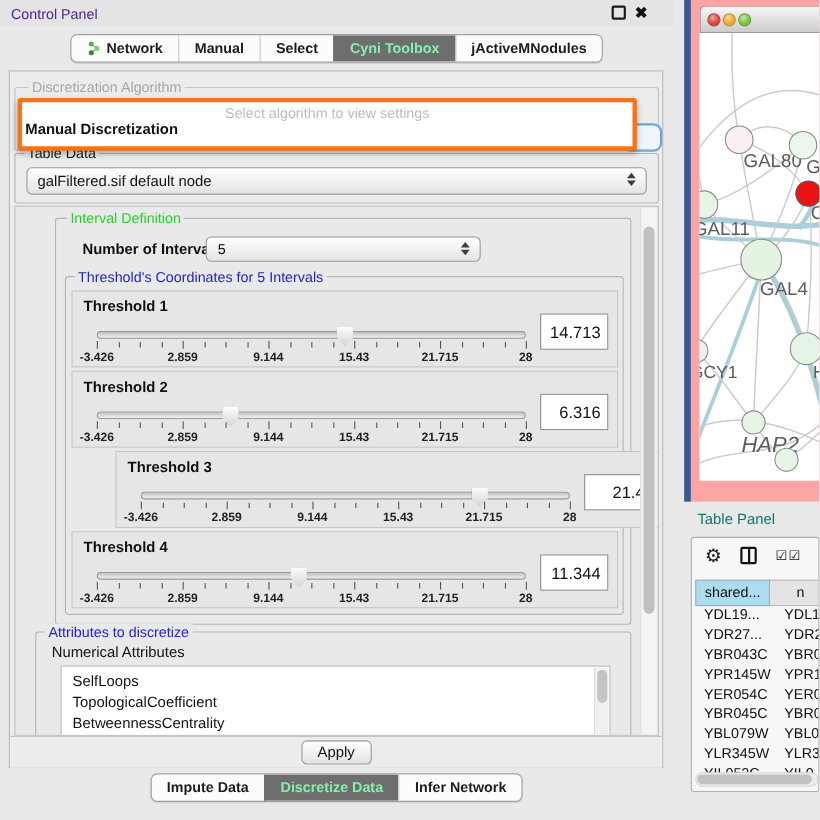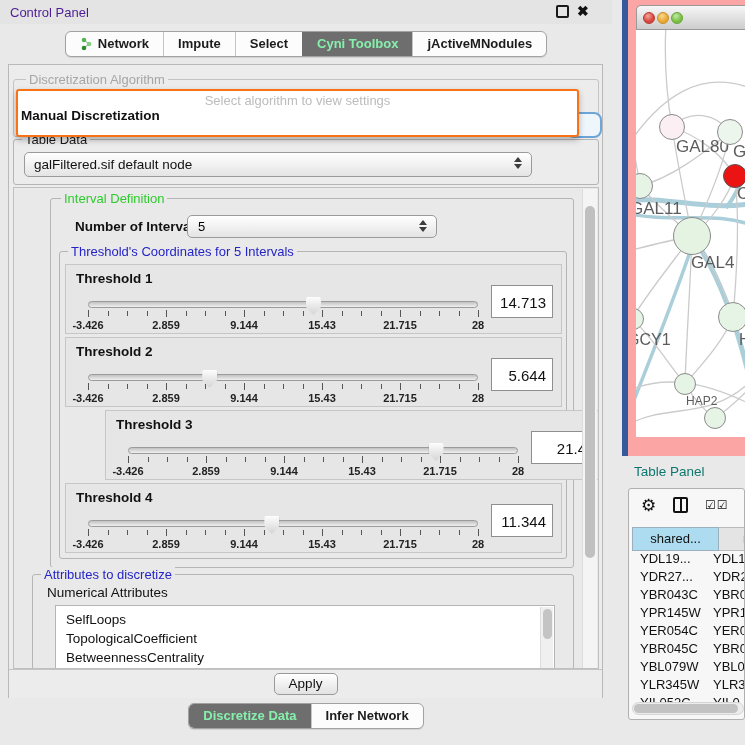--- a/index.html
+++ b/index.html
@@ -19,29 +19,29 @@
   .tab:first-child { border-left:none; }
   .tab.selected { background:#6e6e6e; color:#86efac; border-left-color:#6e6e6e; }
 
   .cp-body { position:absolute; left:8px; top:64px; width:595px; height:634px; background:#ececec; border:1px solid #b9b9b9; }
 
   
   .algo-group { position:absolute; left:4px; top:14px; width:586px; height:58px; border:1px solid #c3c3c3; border-radius:3px; }
   .algo-label { position:absolute; left:12px; top:-8px; background:#ececec; padding:0 3px; font-size:13px; color:#a6a6a6; }
   .combo-fragment { position:absolute; left:552px; top:32px; width:36px; height:26px; border:2px solid #6ca6d8; border-radius:8px; background:#eef5fb; }
 
-  .algo-popup { position:absolute; left:7px; top:24px; width:563px; height:48px; background:#ffffff; border:2px solid #f97316; border-radius:3px; box-shadow:0 3px 6px rgba(0,0,0,0.28); z-index:5; overflow:hidden; }
+  .algo-popup { position:absolute; left:7px; top:24px; width:563px; height:48px; background:#ffffff; border:4px solid #f97316; border-radius:3px; box-shadow:0 3px 6px rgba(0,0,0,0.28); z-index:5; overflow:hidden; }
   .popup-prompt { text-align:center; color:#bcbcbc; font-size:13px; margin-top:2px; }
   .popup-opt { font-size:13.5px; color:#111; padding-left:3px; line-height:15px; }
   .popup-opt.boldopt { font-weight:bold; }
 
   
   .tdata-group { position:absolute; left:4px; top:74px; width:586px; height:46px; border:1px solid #b5b5b5; border-radius:3px; }
   .group-label { position:absolute; left:8px; top:-8px; background:#ececec; padding:0 3px; font-size:13px; color:#1a1a1a; }
-  .combobox { position:absolute; left:10px; top:12px; width:508px; height:25px; border:1px solid #9a9a9a; border-radius:5px; background:linear-gradient(#ffffff,#e4e4e4); font-size:13.5px; line-height:23px; padding-left:9px; color:#111; }
+  .combobox { position:absolute; left:10px; top:12px; width:564px; height:25px; border:1px solid #9a9a9a; border-radius:5px; background:linear-gradient(#ffffff,#e4e4e4); font-size:13.5px; line-height:23px; padding-left:9px; color:#111; }
   .spinner { position:absolute; right:9px; top:4px; display:flex; flex-direction:column; align-items:center; }
   .tri-up { width:0; height:0; border-left:4px solid transparent; border-right:4px solid transparent; border-bottom:5px solid #3c3c3c; margin-bottom:2px; }
   .tri-down { width:0; height:0; border-left:4px solid transparent; border-right:4px solid transparent; border-top:5px solid #3c3c3c; }
 
   
   .scrollpanel { position:absolute; left:4px; top:122px; width:586px; height:482px; border:1px solid #c0c0c0; background:#e9e9e9; overflow:hidden; }
   .vscroll { position:absolute; right:1px; top:1px; width:15px; height:480px; background:#f4f4f4; border-left:1px solid #dcdcdc; }
   .vscroll-thumb { position:absolute; left:2px; top:17px; width:10px; height:352px; background:#c0c0c0; border-radius:6px; }
 
   .interval-group { position:absolute; left:36px; top:10px; width:524px; height:370px; border:1px solid #b5b5b5; border-radius:3px; }
@@ -93,21 +93,21 @@
   .table-region { position:absolute; left:622px; top:458px; width:123px; height:287px; background:#e9e9e9; }
   .tp-title { position:absolute; left:12px; top:6px; font-size:13.5px; color:#0f766e; }
   .tp-box { position:absolute; left:6px; top:30px; width:117px; height:232px; background:#f7f7f7; border:1px solid #b0b0b0; border-radius:3px; overflow:hidden; }
   .tp-toolbar { position:absolute; left:0; top:0; width:100%; height:34px; }
   .gear-ic { position:absolute; left:12px; top:6px; font-size:17px; color:#111; }
   .cols-ic { position:absolute; left:44px; top:8px; width:15px; height:16px; border:2px solid #111; border-radius:2px; }
   .cols-ic::after { content:""; position:absolute; left:5px; top:0; width:2px; height:12px; background:#111; }
   .checks-ic { position:absolute; left:76px; top:9px; font-size:12px; color:#111; letter-spacing:1px; }
   .tp-header { position:absolute; left:3px; top:38px; width:200px; height:24px; display:flex; }
   .th-cell { border:1px solid #9ab0bc; font-size:13px; color:#111; text-align:center; line-height:22px; }
-  .th-cell.c1 { width:87px; background:#addcf0; }
+  .th-cell.c1 { width:68px; background:#addcf0; }
   .th-cell.c2 { width:90px; background:#e4e4e4; border-color:#bbb; border-left:none; text-align:left; padding-left:24px; }
   .tp-rows { position:absolute; left:3px; top:62px; width:200px; height:152px; overflow:hidden; }
   .trow { display:flex; height:18px; font-size:13px; color:#111; }
   .trow .c1 { width:75px; padding-left:8px; }
   .trow .c2 { padding-left:6px; }
   .hscroll { position:absolute; left:3px; bottom:4px; width:112px; height:13px; background:#ececec; border:1px solid #d5d5d5; border-radius:7px; }
   .hscroll-thumb { position:absolute; left:1px; top:1px; width:104px; height:9px; background:#c2c2c2; border-radius:5px; }
 
   svg.edges { position:absolute; left:0; top:0; }
 </style>
@@ -126,21 +126,21 @@
         <div class="tab">
           <svg width="13" height="14" viewBox="0 0 13 14">
             <path d="M4 3 L9 7 L4 11" stroke="#9a9a9a" fill="none"></path>
             <circle cx="4" cy="3" r="2.3" fill="#55b555"></circle>
             <circle cx="4" cy="11" r="2.3" fill="#2e8b2e"></circle>
             <circle cx="9" cy="7" r="2.3" fill="#7ed07e"></circle>
           </svg>
           <span>Network</span>
         </div>
         <div class="tab">
-          <span>Impute</span>
+          <span>Manual</span>
         </div>
         <div class="tab">
           <span>Select</span>
         </div>
         <div class="tab selected">
           <span>Cyni Toolbox</span>
         </div>
         <div class="tab">
           <span>jActiveMNodules</span>
         </div>
@@ -257,21 +257,21 @@
                   </div>
                   <div class="ticklabels">
                     <span class="ticklabel" style="left: 0%;">-3.426</span>
                     <span class="ticklabel" style="left: 20%;">2.859</span>
                     <span class="ticklabel" style="left: 40%;">9.144</span>
                     <span class="ticklabel" style="left: 60%;">15.43</span>
                     <span class="ticklabel" style="left: 80%;">21.715</span>
                     <span class="ticklabel" style="left: 100%;">28</span>
                   </div>
                 </div>
-                <div class="tvalue">5.644</div>
+                <div class="tvalue">6.316</div>
               </div>
               <div class="tbox" style="top: 158px; margin-left: 40px;">
                 <div class="tbox-label">Threshold 3</div>
                 <div class="slider-wrap">
                   <div class="slider-track">
                     <div class="slider-thumb" style="left: calc(79% - 7px);"></div>
                   </div>
                   <div class="ticks">
                     <span class="tick major" style="left: 0%;"></span>
                     <span class="tick minor" style="left: 5%;"></span>
@@ -368,20 +368,23 @@
         </div>
     </div>
 
     <div class="apply-row">
       <span class="apply-btn">Apply</span>
     </div>
   </div>
 
   <div class="cp-bottom-tabs">
     <div class="tab-group" id="bottom-tabs">
+        <div class="tab">
+          <span>Impute Data</span>
+        </div>
         <div class="tab selected">
           <span>Discretize Data</span>
         </div>
         <div class="tab">
           <span>Infer Network</span>
         </div>
       </div>
   </div>
 </div>
 
@@ -433,21 +436,21 @@
       <div class="nlabel" style="left: 101px; top: 154px; font-size: 17px;">C</div>
       <div class="nnode" style="left: -9px; top: 143px; height: 26px; width: 26px; background: rgb(230, 244, 230);"></div>
       <div class="nlabel" style="left: -6px; top: 169px; font-size: 17px;">GAL11</div>
       <div class="nnode" style="left: 37px; top: 187px; height: 38px; width: 38px; background: rgb(228, 243, 226);"></div>
       <div class="nlabel" style="left: 55px; top: 223px; font-size: 17px;">GAL4</div>
       <div class="nnode" style="left: -14px; top: 278px; height: 22px; width: 22px; background: rgb(230, 244, 230);"></div>
       <div class="nlabel" style="left: -9px; top: 301px; font-size: 16px;">GCY1</div>
       <div class="nnode" style="left: 82px; top: 272px; height: 30px; width: 30px; background: rgb(230, 244, 230);"></div>
       <div class="nlabel" style="left: 103px; top: 301px; font-size: 16px;">H</div>
       <div class="nnode" style="left: 38px; top: 343px; height: 22px; width: 22px; background: rgb(230, 244, 230);"></div>
-      <div class="nlabel" style="left: 50px; top: 364px; font-size: 12px;">HAP2</div>
+      <div class="nlabel" style="left: 38px; top: 364px; font-size: 20px; font-style: italic;">HAP2</div>
       <div class="nnode" style="left: 68px; top: 377px; height: 22px; width: 22px; background: rgb(230, 244, 230);"></div>
     </div>
 </div>
 
 <div class="table-region">
   <span class="tp-title">Table Panel</span>
   <div class="tp-box">
     <div class="tp-toolbar">
       <span class="gear-ic">⚙</span>
       <span class="cols-ic"></span>

